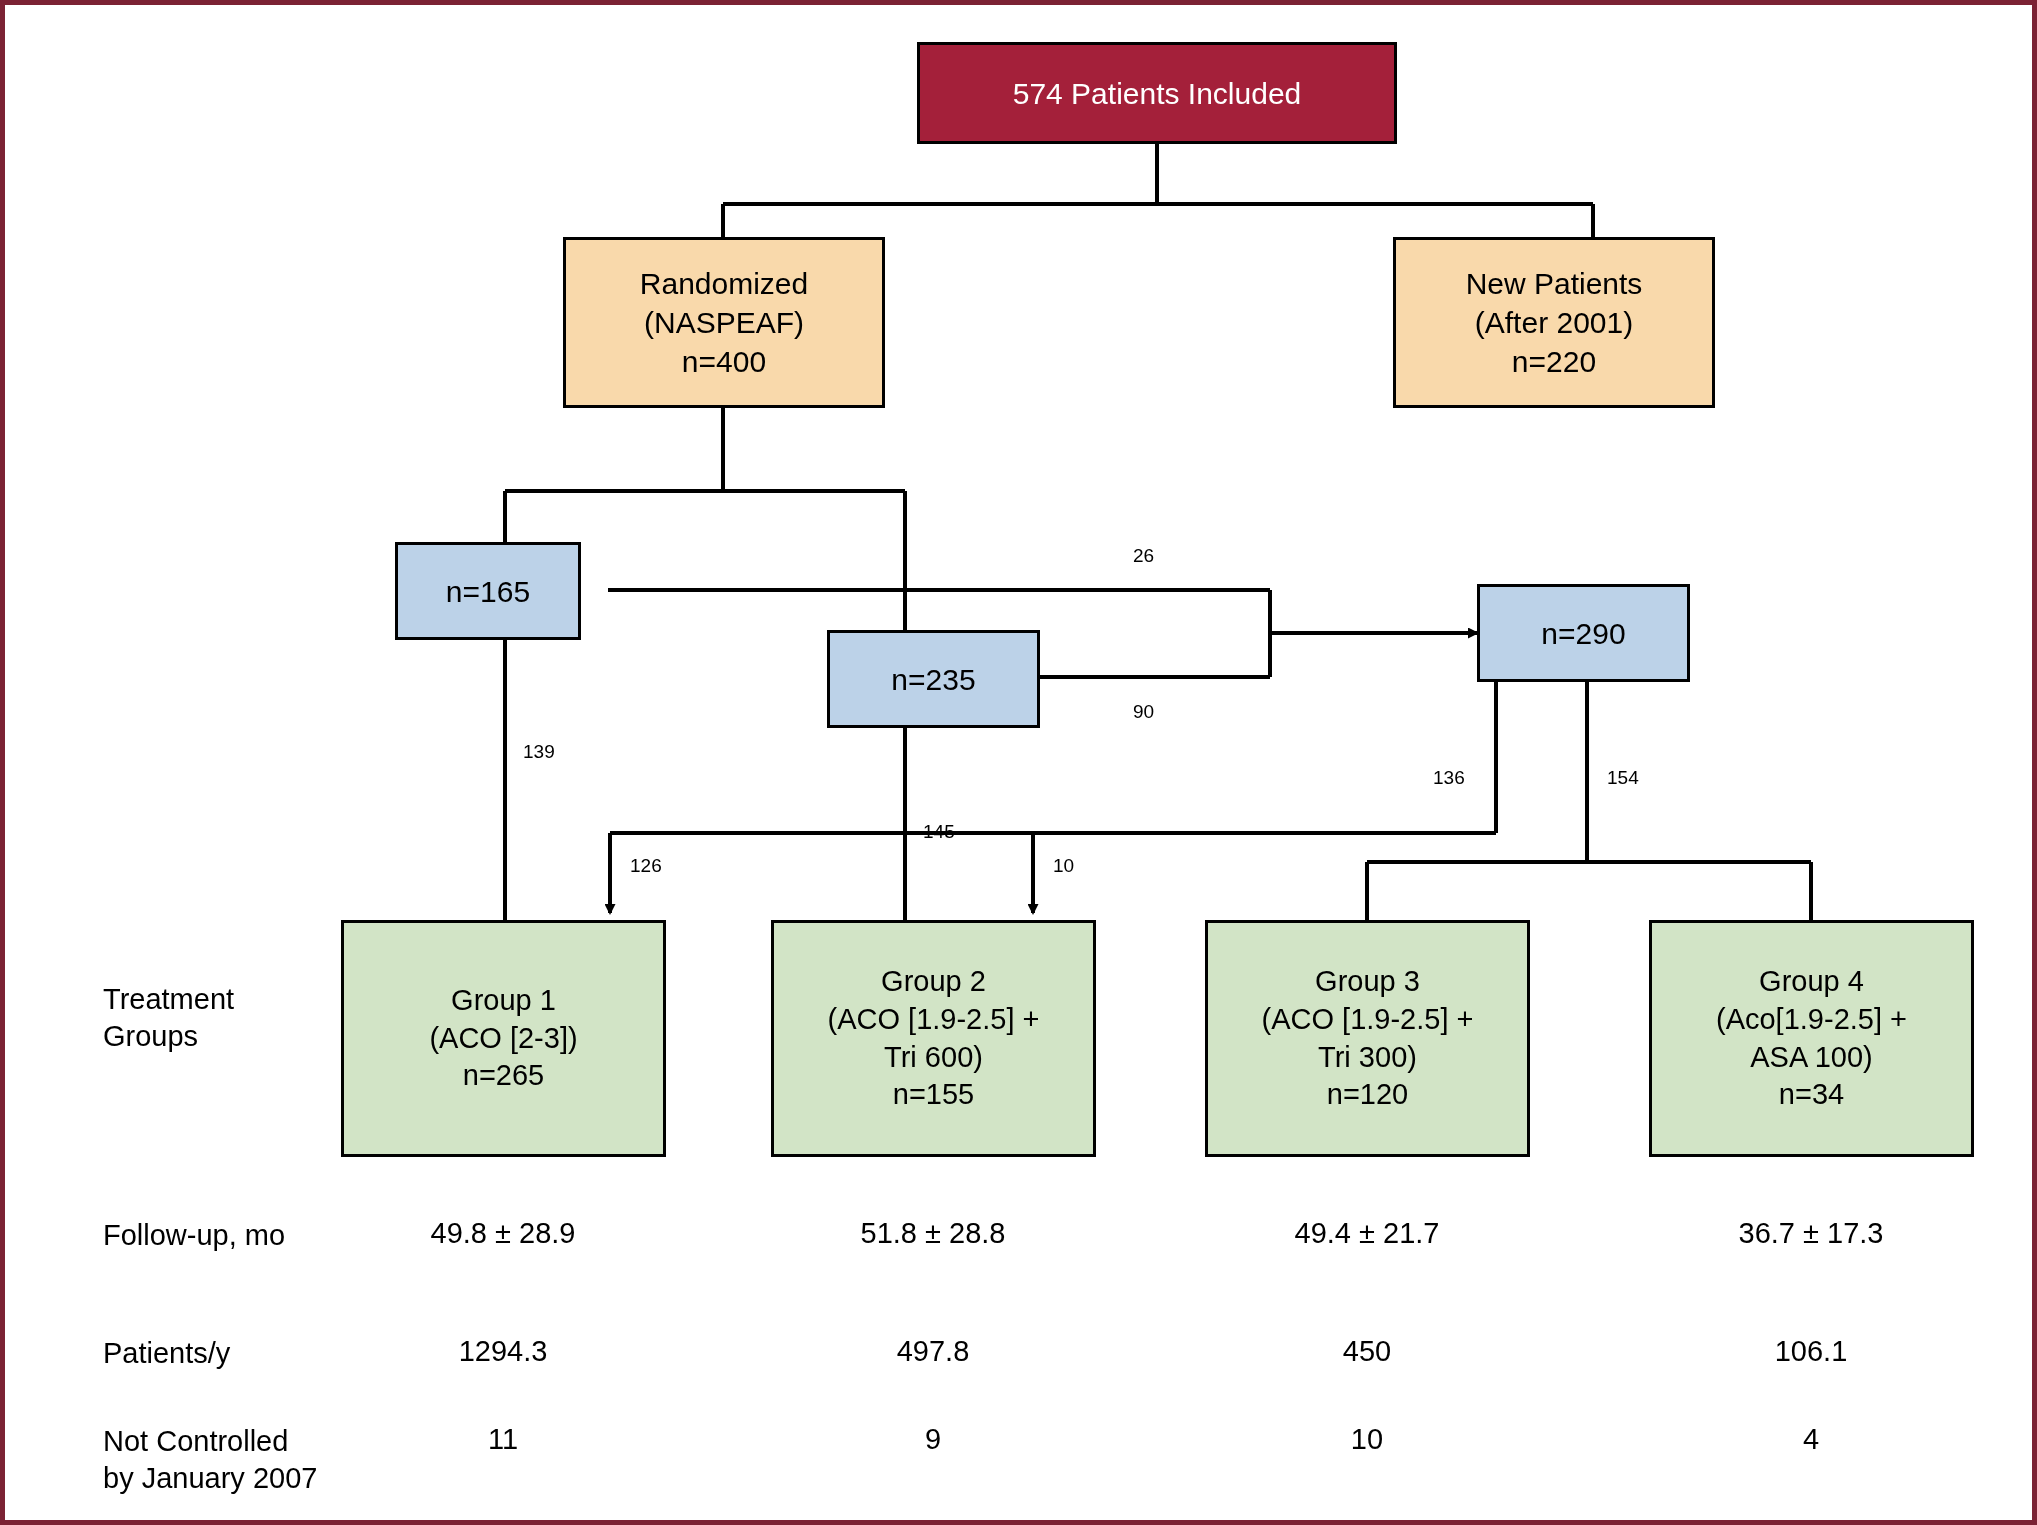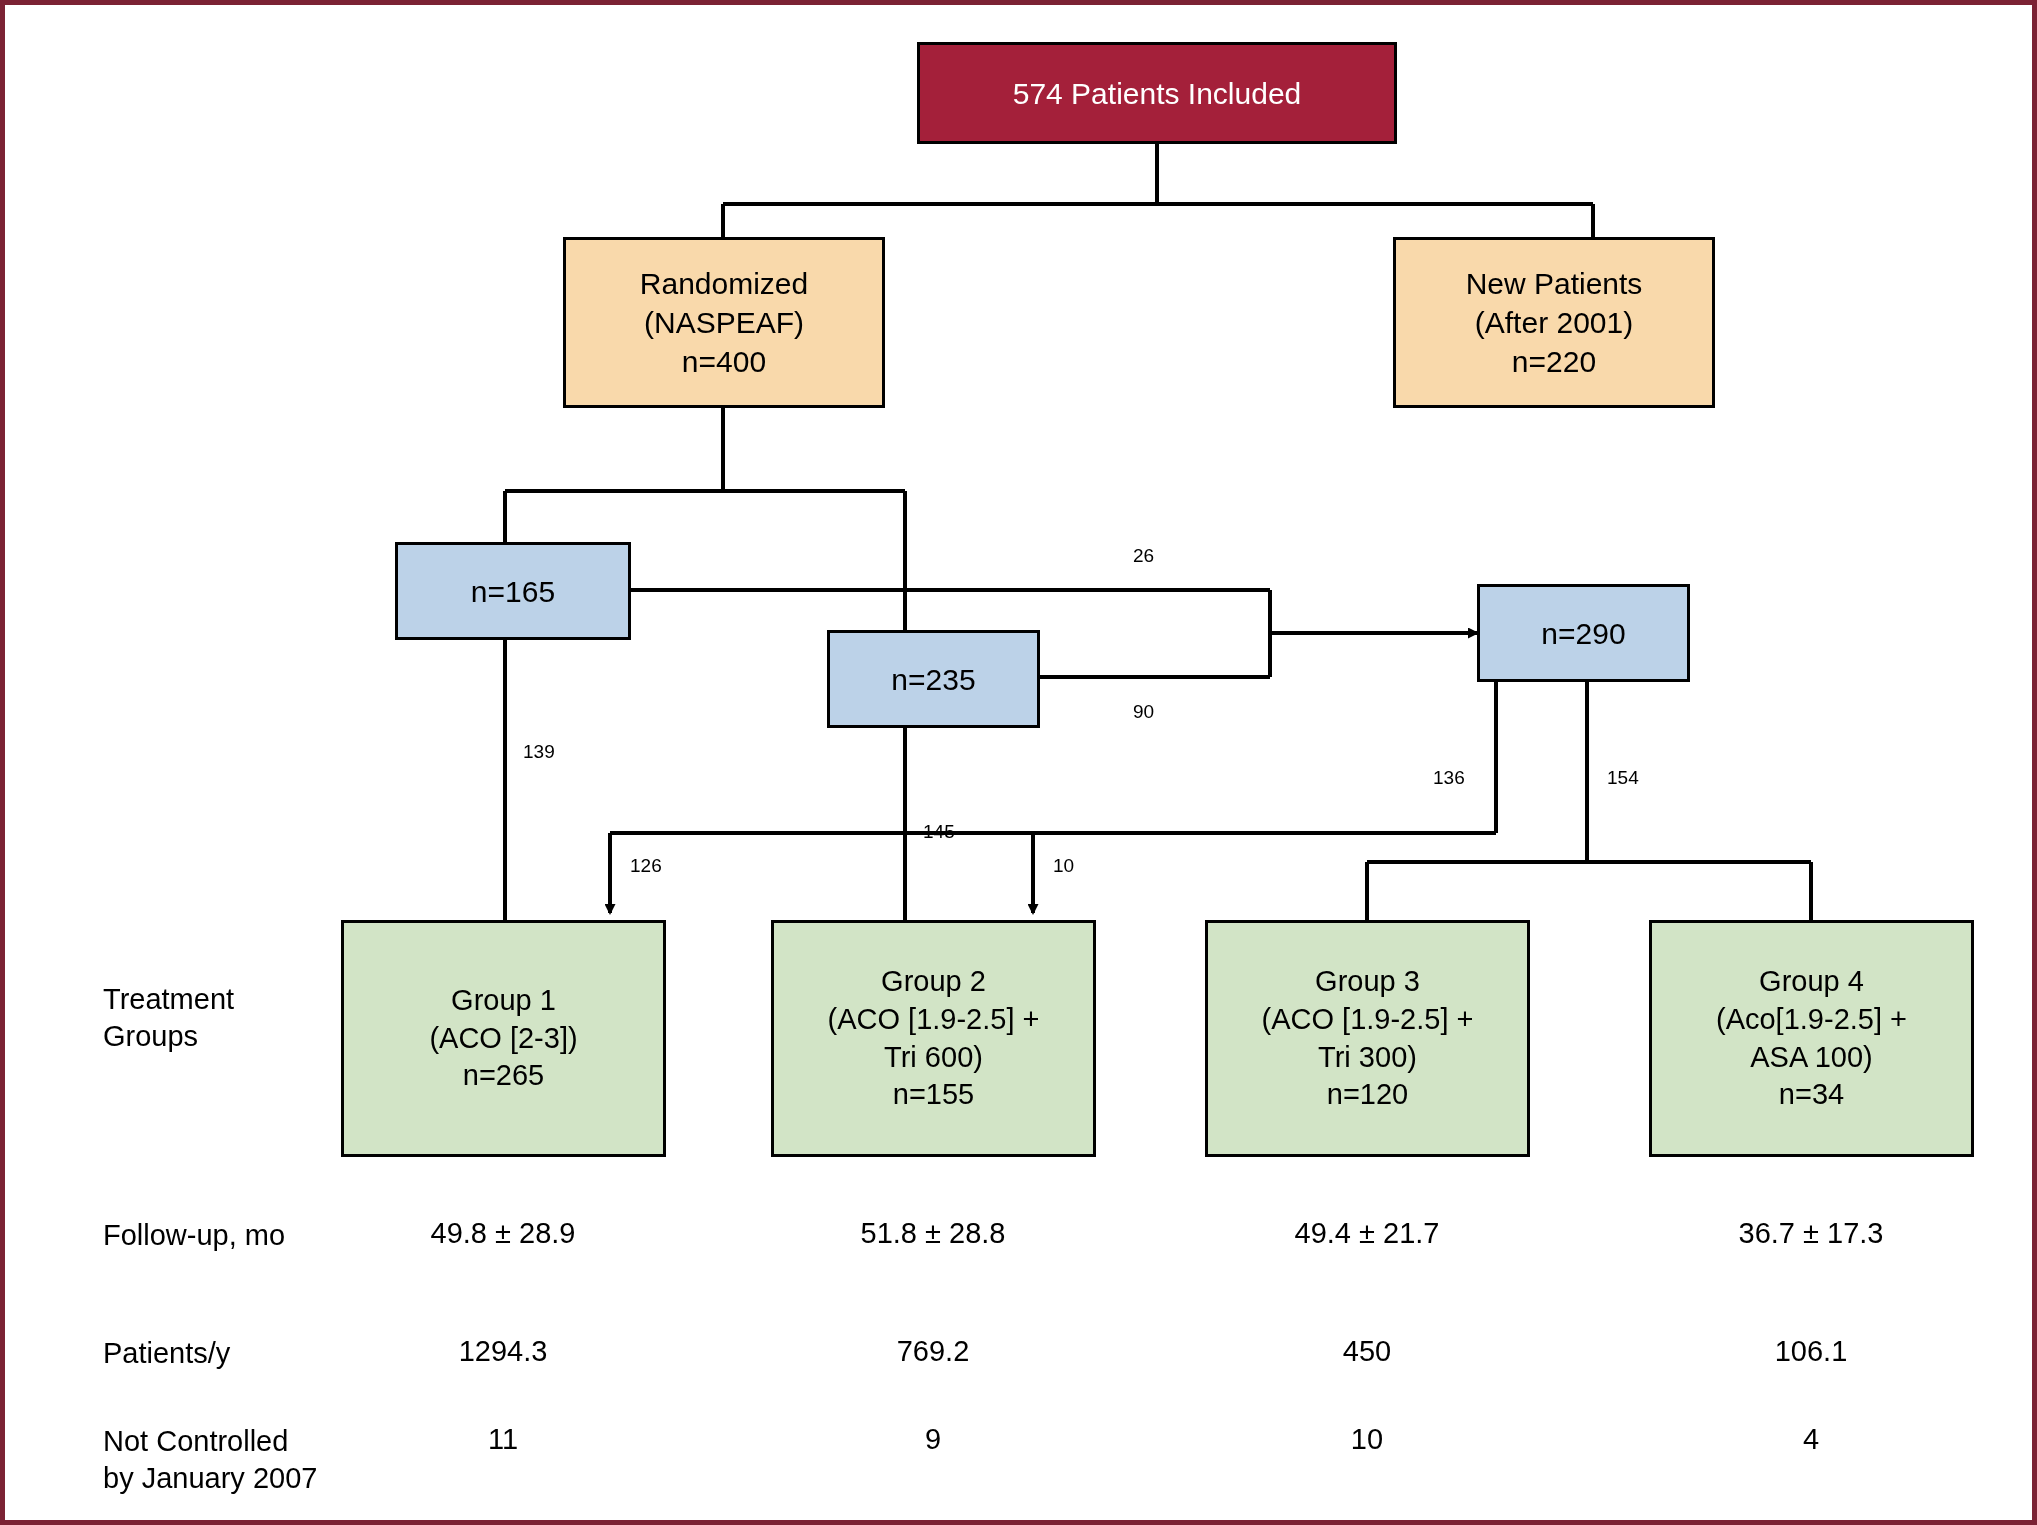--- a/index.html
+++ b/index.html
@@ -133,21 +133,21 @@
     <span class="line">(NASPEAF)</span>
     <span class="line">n=400</span>
   </div>
 
   <div class="node-box box-orange" style="left:1388px; top:232px; width:322px; height:171px;">
     <span class="line">New Patients</span>
     <span class="line">(After 2001)</span>
     <span class="line">n=220</span>
   </div>
 
-  <div class="node-box box-blue" style="left:390px; top:537px; width:236px; height:98px;">
+  <div class="node-box box-blue" style="left:390px; top:537px; width:186px; height:98px;">
     <span class="line">n=165</span>
   </div>
 
   <div class="node-box box-blue" style="left:822px; top:625px; width:213px; height:98px;">
     <span class="line">n=235</span>
   </div>
 
   <div class="node-box box-blue" style="left:1472px; top:579px; width:213px; height:98px;">
     <span class="line">n=290</span>
   </div>
@@ -198,21 +198,21 @@
   </div>
   <div class="row-value" style="left:498px; top:1212px;">49.8 ± 28.9</div>
   <div class="row-value" style="left:928px; top:1212px;">51.8 ± 28.8</div>
   <div class="row-value" style="left:1362px; top:1212px;">49.4 ± 21.7</div>
   <div class="row-value" style="left:1806px; top:1212px;">36.7 ± 17.3</div>
 
   <div class="row-label" style="left:98px; top:1330px;">
     <div>Patients/y</div>
   </div>
   <div class="row-value" style="left:498px; top:1330px;">1294.3</div>
-  <div class="row-value" style="left:928px; top:1330px;">769.2</div>
+  <div class="row-value" style="left:928px; top:1330px;">497.8</div>
   <div class="row-value" style="left:1362px; top:1330px;">450</div>
   <div class="row-value" style="left:1806px; top:1330px;">106.1</div>
 
   <div class="row-label" style="left:98px; top:1418px;">
     <div>Not Controlled</div>
     <div>by January 2007</div>
   </div>
   <div class="row-value" style="left:498px; top:1418px;">11</div>
   <div class="row-value" style="left:928px; top:1418px;">9</div>
   <div class="row-value" style="left:1362px; top:1418px;">10</div>

